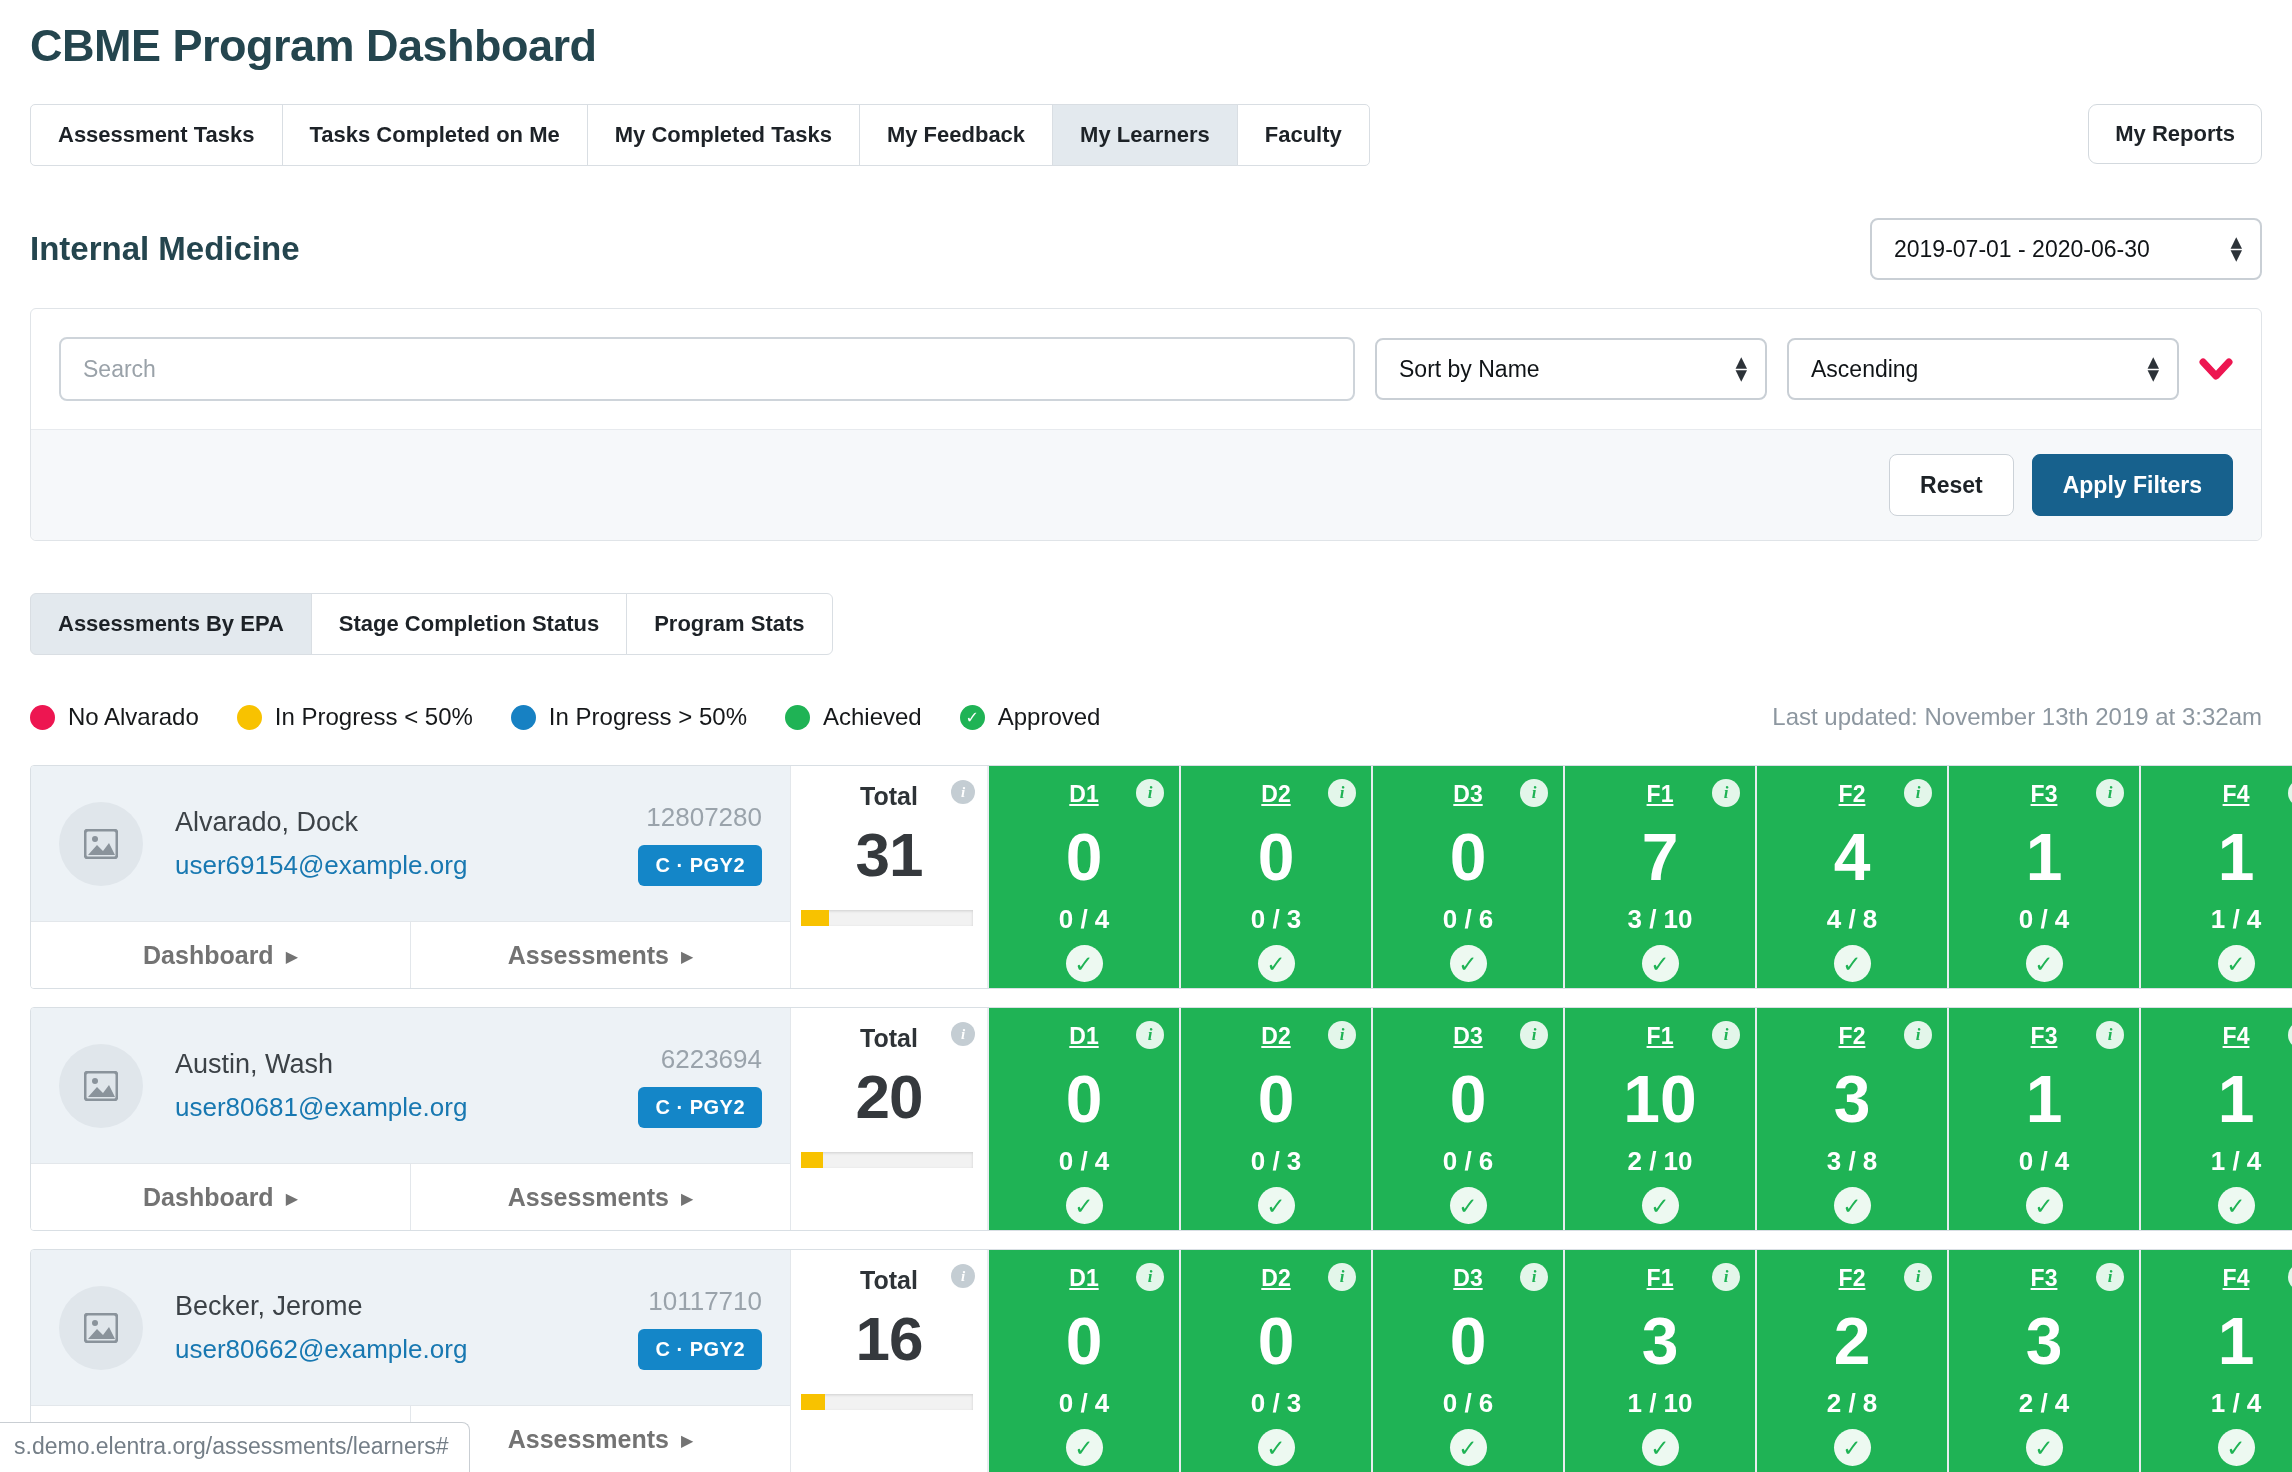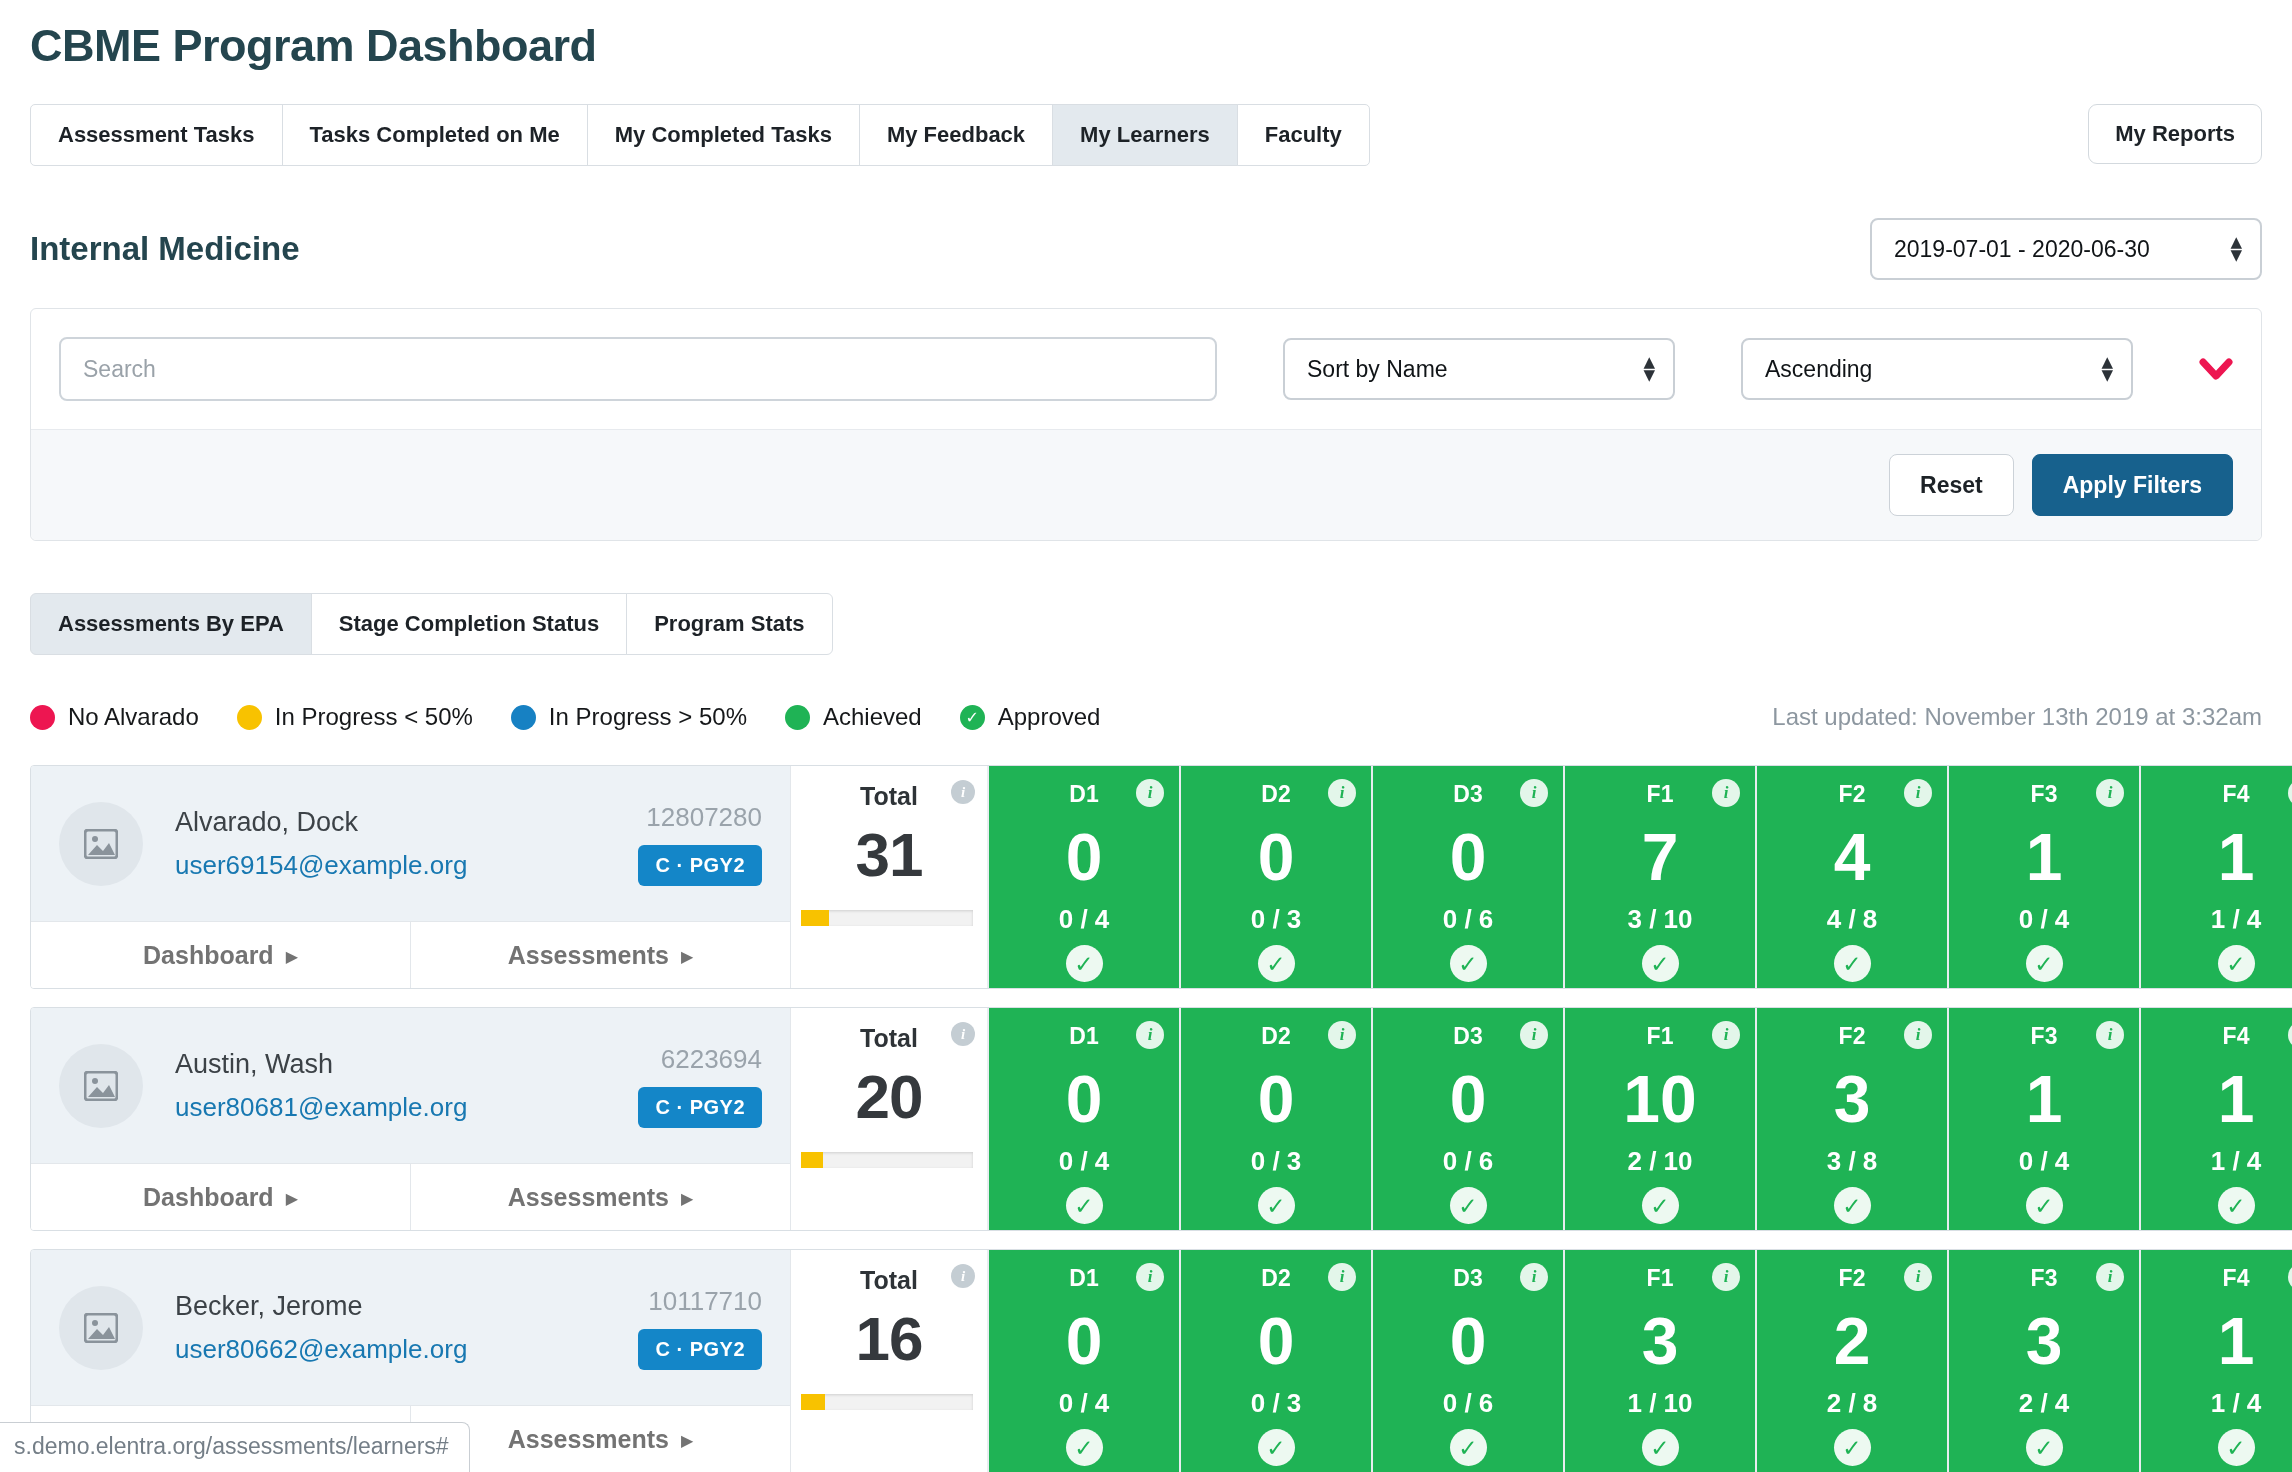--- a/index.html
+++ b/index.html
@@ -24,21 +24,21 @@
   
   .program-row { display:flex; justify-content:space-between; align-items:center; margin-top:52px; }
   .program-name { font-size:33px; font-weight:600; color:#24454e; }
   .select { display:flex; align-items:center; justify-content:space-between; border:2px solid #c9cfd5; border-radius:8px;
             background:#fff; height:62px; padding:0 18px 0 22px; font-size:23px; color:#101417; cursor:pointer; }
   .select-date { width:392px; }
   .updown { display:flex; flex-direction:column; line-height:13px; font-size:15px; color:#2c3238; font-family:"DejaVu Sans",sans-serif; }
 
   
   .filter-panel { margin-top:28px; border:1px solid #e0e4e8; border-radius:6px; background:#fff; }
-  .filter-top { display:flex; align-items:center; gap:66px; padding:28px; }
+  .filter-top { display:flex; align-items:center; gap:20px; padding:28px; }
   .search-input { flex:1; height:64px; border:2px solid #ced4da; border-radius:8px; font-size:23px; padding:0 22px;
                   color:#333; outline:none; font-family:inherit; }
   .search-input::placeholder { color:#9aa2a9; }
   .select-sort, .select-order { width:392px; flex:none; }
   .chevron-red { flex:none; width:34px; height:24px; cursor:pointer; }
   .filter-bottom { display:flex; justify-content:flex-end; gap:18px; padding:24px 28px; background:#f6f8fa;
                    border-top:1px solid #e7eaee; border-radius:0 0 6px 6px; }
   .btn { height:62px; padding:0 30px; border-radius:8px; font-size:23px; font-weight:700; cursor:pointer; font-family:inherit; }
   .btn-reset { background:#fff; border:1px solid #ccd2d8; color:#1d2227; }
   .btn-apply { background:#17618d; border:1px solid #17618d; color:#fff; }
@@ -82,21 +82,21 @@
                 color:#fff; font-size:15px; font-weight:700; font-style:italic; font-family:"Liberation Serif",serif;
                 display:flex; align-items:center; justify-content:center; cursor:pointer; }
   .total-num { font-size:62px; font-weight:700; color:#35393d; margin-top:8px; letter-spacing:-1px; }
   .total-bar { position:absolute; left:10px; right:14px; top:144px; height:16px; background:#f2f2f2;
                box-shadow:inset 0 1px 3px rgba(0,0,0,0.15); }
   .total-fill { height:100%; background:#f8c200; }
 
   .epa-cells { display:flex; flex:1; }
   .epa-cell { width:192px; flex:none; background:#1fb355; color:#fff; position:relative; text-align:center;
               border-left:2px solid #e8edf0; padding-top:15px; }
-  .epa-label { font-size:23px; font-weight:700; }
+  .epa-label { font-size:23px; font-weight:700;text-decoration:underline; }
   .epa-info { position:absolute; top:13px; right:15px; width:28px; height:28px; border-radius:50%;
               background:rgba(255,255,255,0.88); color:#1fb355; font-size:17px; font-weight:700; font-style:italic;
               font-family:"Liberation Serif",serif; display:flex; align-items:center; justify-content:center; cursor:pointer; }
   .epa-num { font-size:66px; font-weight:700; line-height:1; margin-top:16px; }
   .epa-frac { font-size:26px; font-weight:600; margin-top:14px; }
   .epa-check { width:37px; height:37px; border-radius:50%; background:rgba(255,255,255,0.92); color:#1fb355;
                display:flex; align-items:center; justify-content:center; margin:10px auto 0;
                font-size:23px; font-weight:700; font-family:"DejaVu Sans",sans-serif; }
 
   

